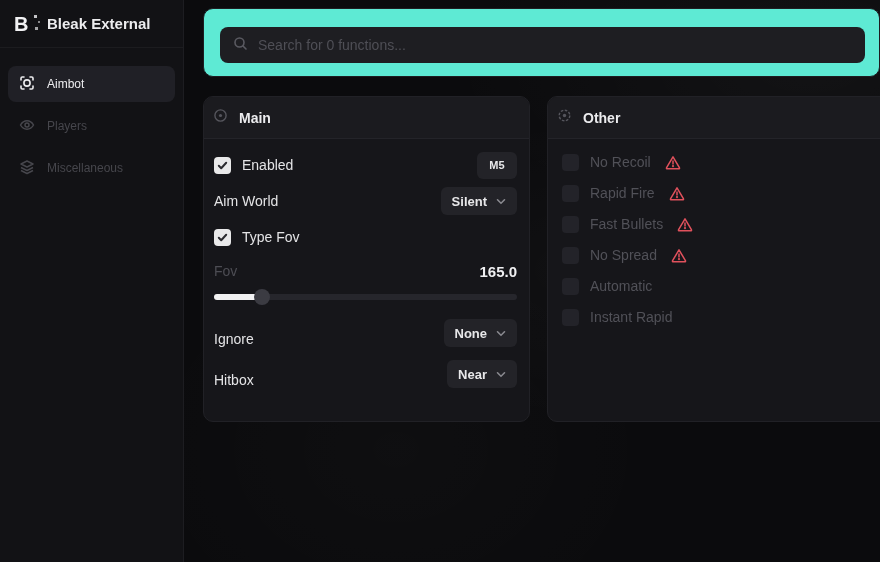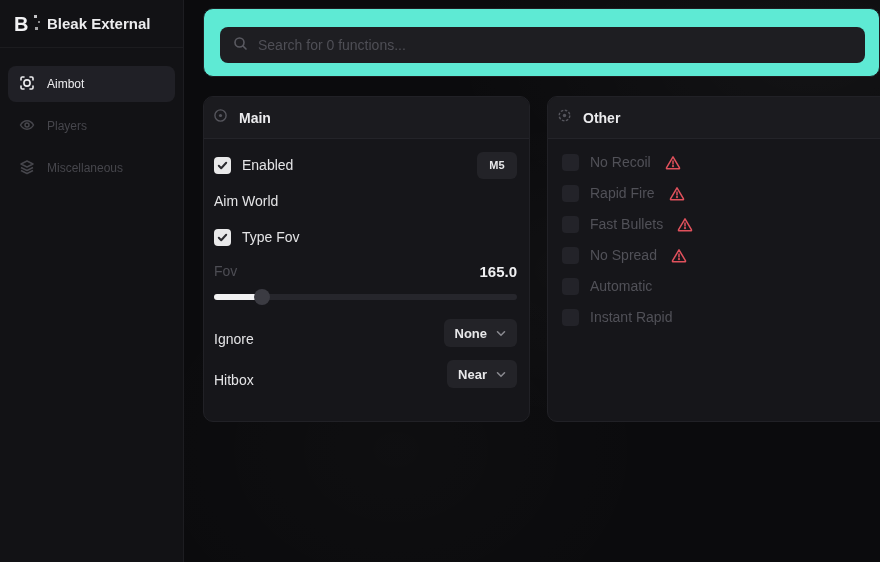--- a/index.html
+++ b/index.html
@@ -191,20 +191,26 @@
               <path d="M1.8 5.8 4.2 8.2 9.2 2.8"></path>
             </svg>
         </span>
         <span class="lbl">Enabled</span>
       </div>
       <span class="keybind">M5</span>
     </div>
 
     <div class="row">
       <span class="lbl">Aim World</span>
+      <span class="dropdown">
+        <span class="dropdown-value">Silent</span>
+        <svg width="10" height="7" viewBox="0 0 10 7" fill="none" stroke="#8a8a90" stroke-width="1.6" stroke-linecap="round">
+            <path d="M1.5 1.8 5 5.2 8.5 1.8"></path>
+          </svg>
+      </span>
     </div>
 
     <div class="row">
       <div class="row-left">
         <span class="checkbox">
           <svg width="11" height="11" viewBox="0 0 11 11" fill="none" stroke="#2b2b30" stroke-width="2" stroke-linecap="round" stroke-linejoin="round">
               <path d="M1.8 5.8 4.2 8.2 9.2 2.8"></path>
             </svg>
         </span>
         <span class="lbl">Type Fov</span>

